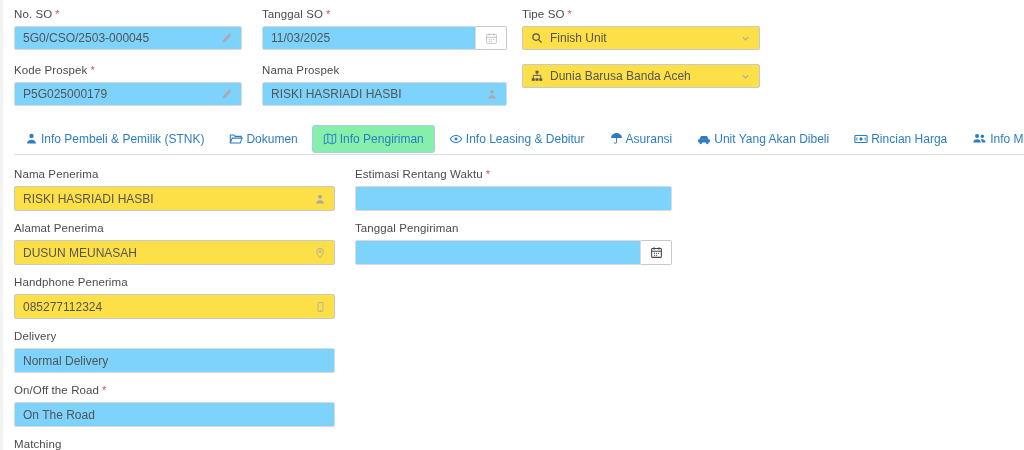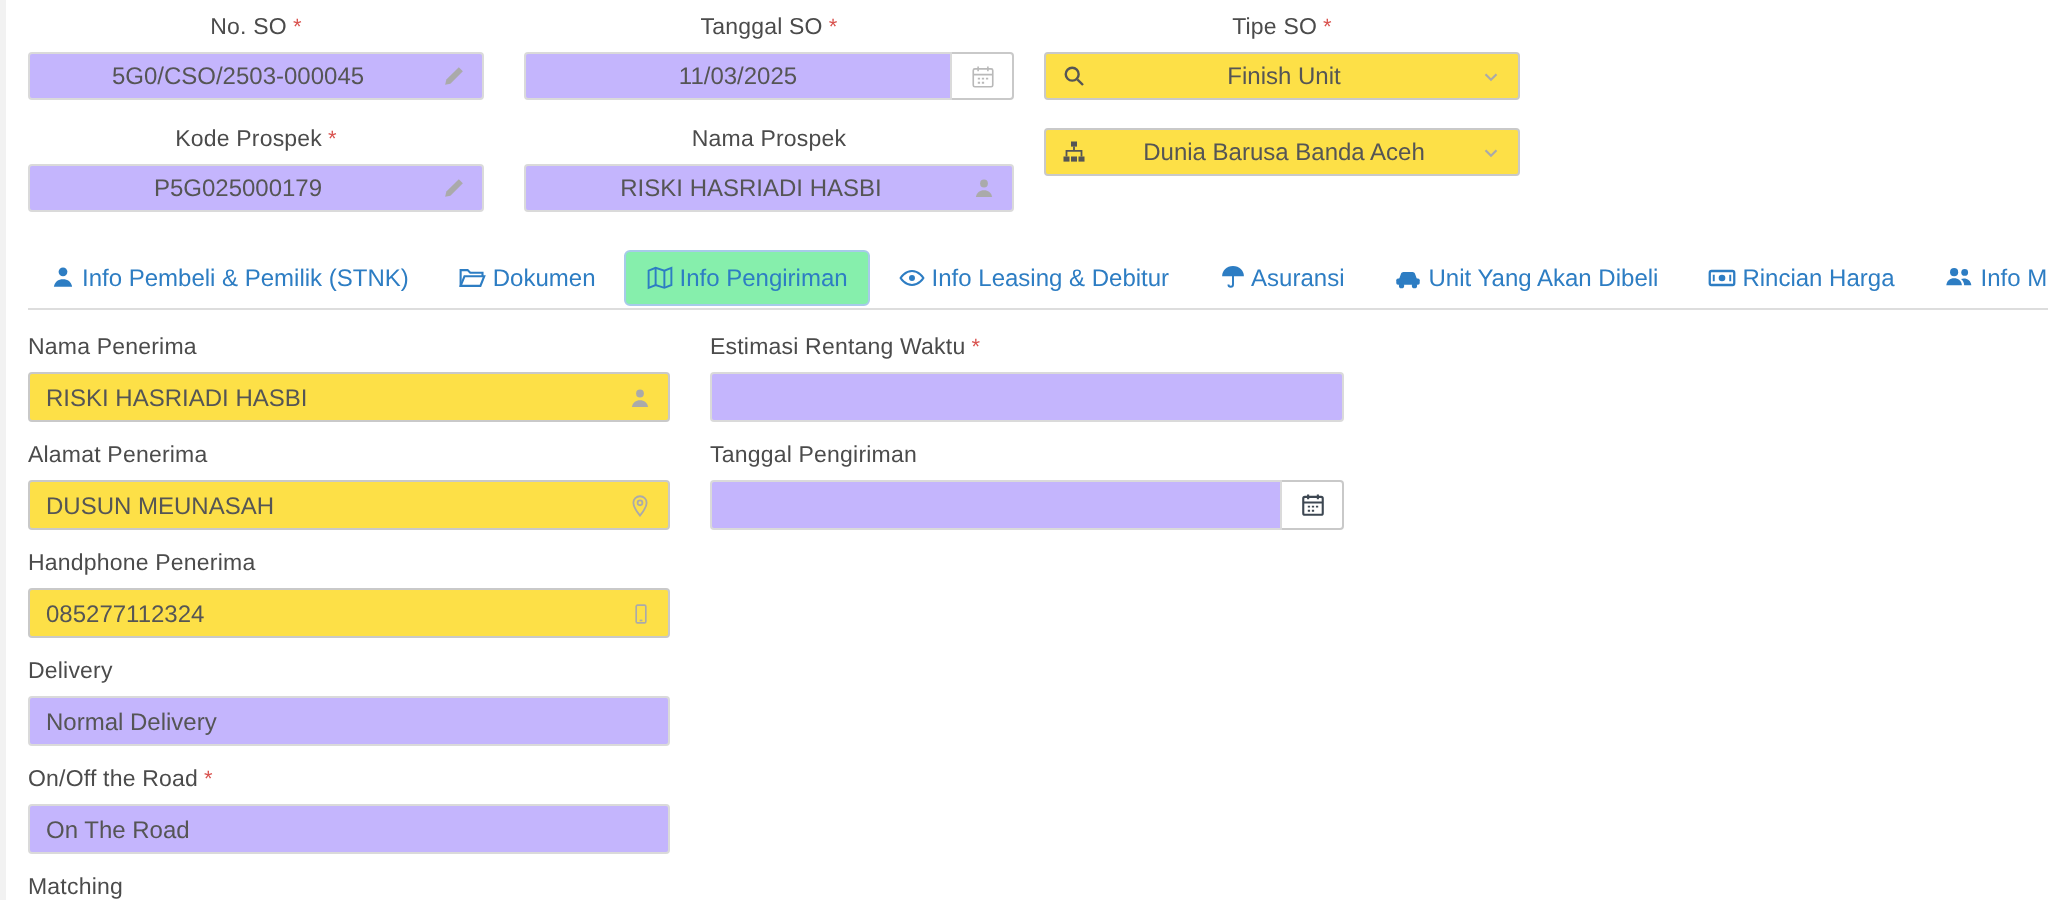--- a/index.html
+++ b/index.html
@@ -7,33 +7,33 @@
   body { font-family: "Liberation Sans", "DejaVu Sans", sans-serif; }
   .page {
     position: relative; width: 1024px; height: 450px; background: #fff;
     border-left: 3px solid #f2f2f2; padding: 8px 0 0 11px; overflow: hidden;
   }
   .lbl {
     display: block; font-size: 11.5px; color: #4b4b4b; margin-bottom: 6px;
     letter-spacing: .1px;
   }
   .req { color: #d9534f; margin-left: 3px; font-size: 11px; }
-  .row { display: flex; align-items: flex-start; text-align: center; }
+  .row { display: flex; align-items: flex-start; }
   .fld { margin-bottom: 14px; }
   .inp {
     display: flex; align-items: center; height: 24px; background: #fde047;
     border: 1px solid #c9c9c9; border-radius: 2px; padding: 0 8px;
     font-size: 12px; color: #555;
   }
   .inp input {
     flex: 1; border: 0; outline: 0; background: transparent; font-size: 12px;
     color: #555; font-family: inherit; min-width: 0; height: 100%;
   }
   .inp .val { flex: 1; white-space: nowrap; overflow: hidden; }
-  .inp.dis { background: #c4b5fd; border-color: #dadada; }
+  .inp.dis { background: #7dd3fc; border-color: #dadada; }
   .sfx { color: #aaa; display: flex; align-items: center; margin-left: 6px; }
   .pfx { color: #555; display: flex; align-items: center; margin-right: 7px; }
   .grp { display: flex; }
   .grp .inp { flex: 1; border-radius: 2px 0 0 2px; }
   .grp .btn {
     width: 31px; height: 24px; background: #fff; border: 1px solid #c9c9c9;
     border-left: none; border-radius: 0 2px 2px 0; display: flex;
     align-items: center; justify-content: center; cursor: pointer;
   }
   .btn.muted { color: #b9b9b9; }

